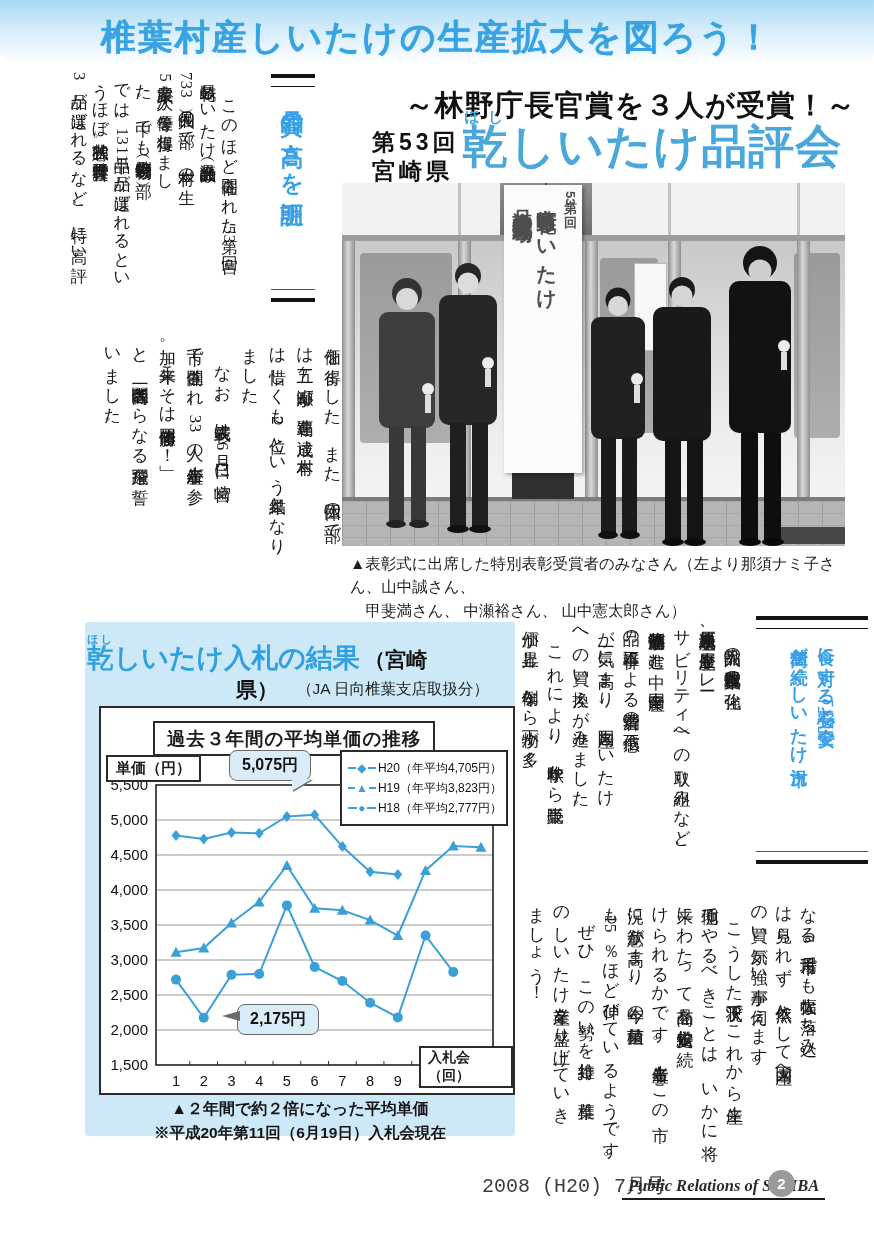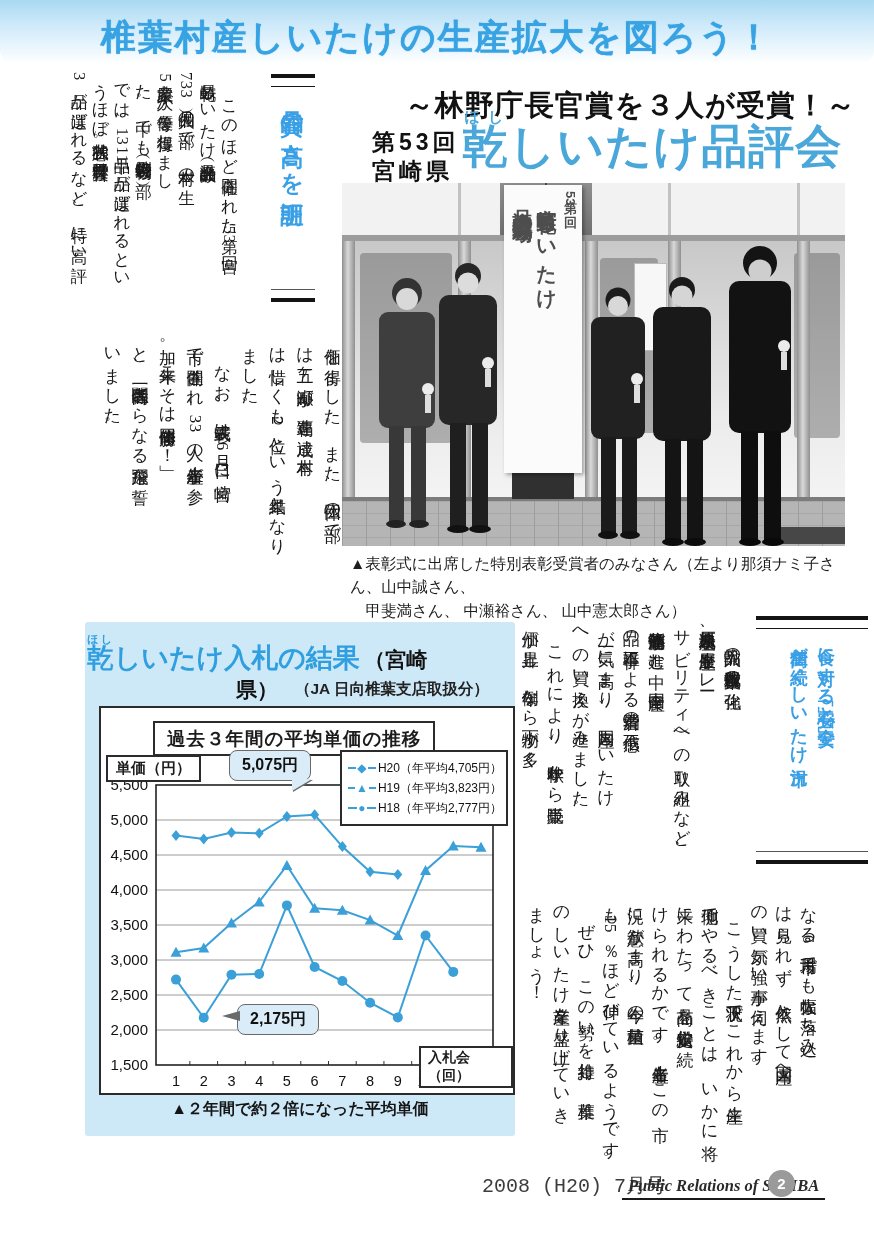--- a/index.html
+++ b/index.html
@@ -50,21 +50,21 @@
   .banner-pedestal{position:absolute;left:170px;top:290px;width:62px;height:26px;background:#303030;}
   .people{position:absolute;left:0;top:0;width:503px;height:363px;}
   .photo-caption{position:absolute;left:350px;top:552px;width:505px;font-size:15.5px;line-height:1.5;
                  white-space:pre-line;color:#1d1d1d;}
   
   .section{position:absolute;left:85px;top:622px;width:430px;height:514px;background:#cde8f7;border-radius:3px;}
   .sec-title{position:absolute;left:0;top:12px;width:344px;text-align:center;font-weight:bold;}
   .sec-title .blue{font-size:27px;color:#2f9fe0;}
   .sec-title .blue rt{font-size:11px;letter-spacing:1px;color:#2f9fe0;}
   .sec-title .suffix{font-size:21px;color:#111;font-weight:bold;}
-  .sec-sub{position:absolute;right:26px;top:57px;font-size:15.5px;color:#222;font-weight:bold;}
+  .sec-sub{position:absolute;right:26px;top:57px;font-size:15.5px;color:#222;}
   .chart-box{position:absolute;left:14px;top:84px;width:412px;height:385px;background:#fff;border:2px solid #2b2b2b;}
   .chart-title{position:absolute;left:52px;top:13px;border:2px solid #2b2b2b;padding:3px 12px;
                font-size:18.5px;font-weight:bold;letter-spacing:1px;background:#fff;z-index:3;}
   .ylabel-box{position:absolute;left:5px;top:47px;border:2px solid #2b2b2b;padding:2px 8px;
               font-size:15px;font-weight:bold;background:#fff;z-index:3;}
   .xlabel-box{position:absolute;left:318px;top:338px;border:2px solid #2b2b2b;padding:1px 7px;
               font-size:14px;font-weight:bold;background:#fff;z-index:3;}
   .legend{position:absolute;left:239px;top:42px;width:154px;border:2px solid #2b2b2b;background:#fff;
           padding:6px 4px 6px 6px;z-index:4;}
   .lg-row{display:flex;align-items:center;height:20px;}
@@ -333,20 +333,21 @@
             <span class="lg-glyph">●</span>
             <span class="lg-line"></span>
           <span class="lg-label">H18（年平均2,777円）</span>
         </div>
       </div>
       <div class="callout co1">5,075円</div>
       <div class="callout co2">2,175円</div>
     </div>
 
     <div class="chart-cap1">▲２年間で約２倍になった平均単価</div>
+    <div class="chart-cap2">※平成20年第11回（6月19日）入札会現在</div>
   </div>
 
   <div class="vheader" style="left:756px;top:616px;width:112px;height:248px;">
     <div class="rule-a"></div>
     <div class="vh-text" style="font-size:17.5px;line-height:1.55;letter-spacing:0px;">食に対する「安心」と「安全」
 高値が続くしいたけ市況</div>
     <div class="rule-b"></div>
   </div>
   <div class="vtext" style="left:519px;top:618px;width:226px;height:296px;font-size:17px;line-height:25.3px;">　輸入品の残留農薬検査の強化、
 原料原産地表示、生産履歴（トレー

